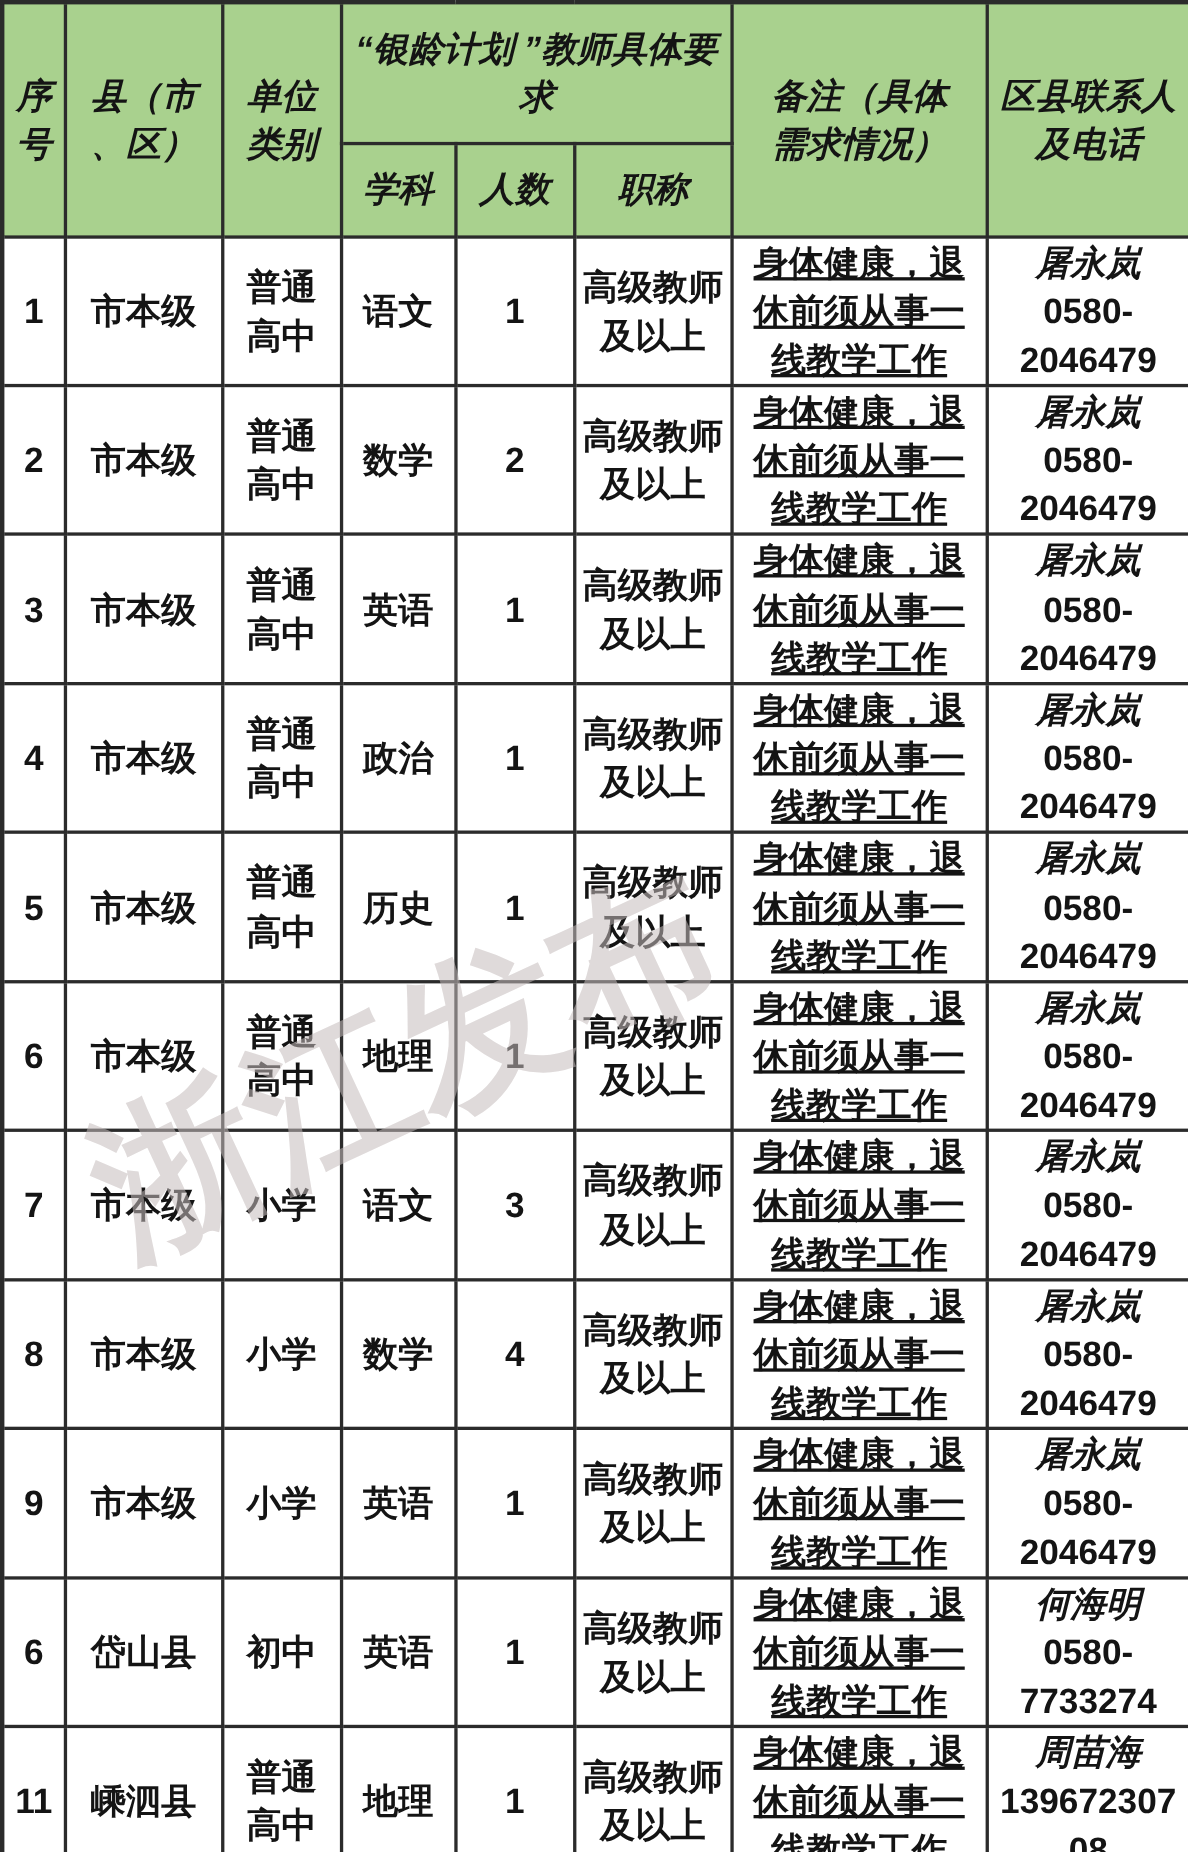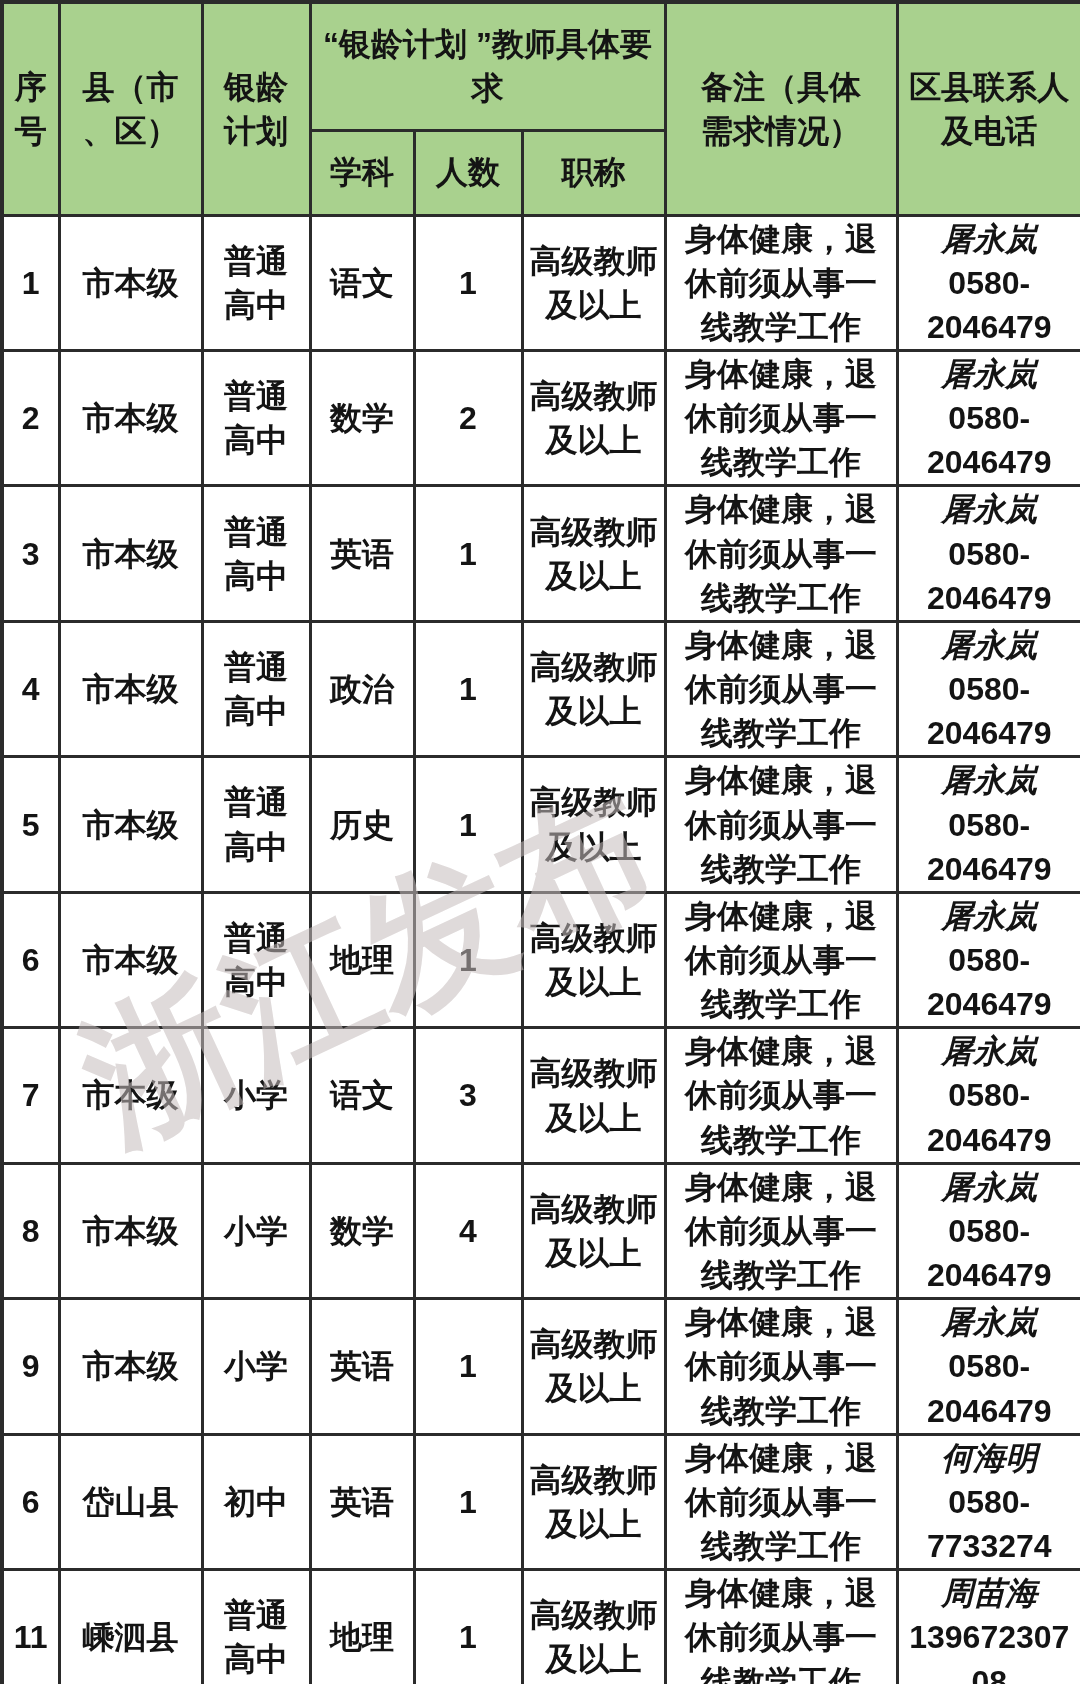--- a/index.html
+++ b/index.html
@@ -27,34 +27,35 @@
     vertical-align:middle;
     font-size:32px;
     line-height:1.38;
     padding:0 8px;
     line-break:anywhere;
     word-break:break-all;
   }
   thead th{
     background:var(--header-bg);
     font-weight:700;
+    font-style:italic;
   }
   tbody td{
     background:#ffffff;
     font-weight:600;
   }
   thead tr.hrow1{height:128px;}
   thead tr.hrow2{height:85px;}
   tbody tr{height:133px;}
   th.h-req{padding:0 4px;}
   th.h-remark{padding:0 26px;}
   th.h-contact{padding:0 6px;}
   th.h-county{padding:0 16px;}
   td.c-title{padding:4px 4px;}
-  td.c-remark{padding:0 12px;}
+  td.c-remark{padding:0 12px;text-decoration:underline;}
   td.c-contact{padding:0 6px;}
   .contact-name{
     line-break:auto;word-break:normal;overflow-wrap:break-word;font-style:italic;
   }
   .contact-phone{
     line-break:auto;word-break:normal;overflow-wrap:break-word;
   }
   .watermark{
     position:absolute;
     left:45px;top:880px;
@@ -85,21 +86,21 @@
       <col style="width:104px">
       <col style="width:108px">
       <col style="width:143px">
       <col style="width:232px">
       <col style="width:185px">
     </colgroup>
     <thead>
       <tr class="hrow1">
         <th rowspan="2">序号</th>
         <th rowspan="2" class="h-county">县（市、区）</th>
-        <th rowspan="2">银龄计划</th>
+        <th rowspan="2">单位类别</th>
         <th colspan="3" class="h-req">“银龄计划 ”教师具体要求</th>
         <th rowspan="2" class="h-remark">备注（具体需求情况）</th>
         <th rowspan="2" class="h-contact">区县联系人及电话</th>
       </tr>
       <tr class="hrow2">
         <th>学科</th>
         <th>人数</th>
         <th>职称</th>
       </tr>
     </thead>

